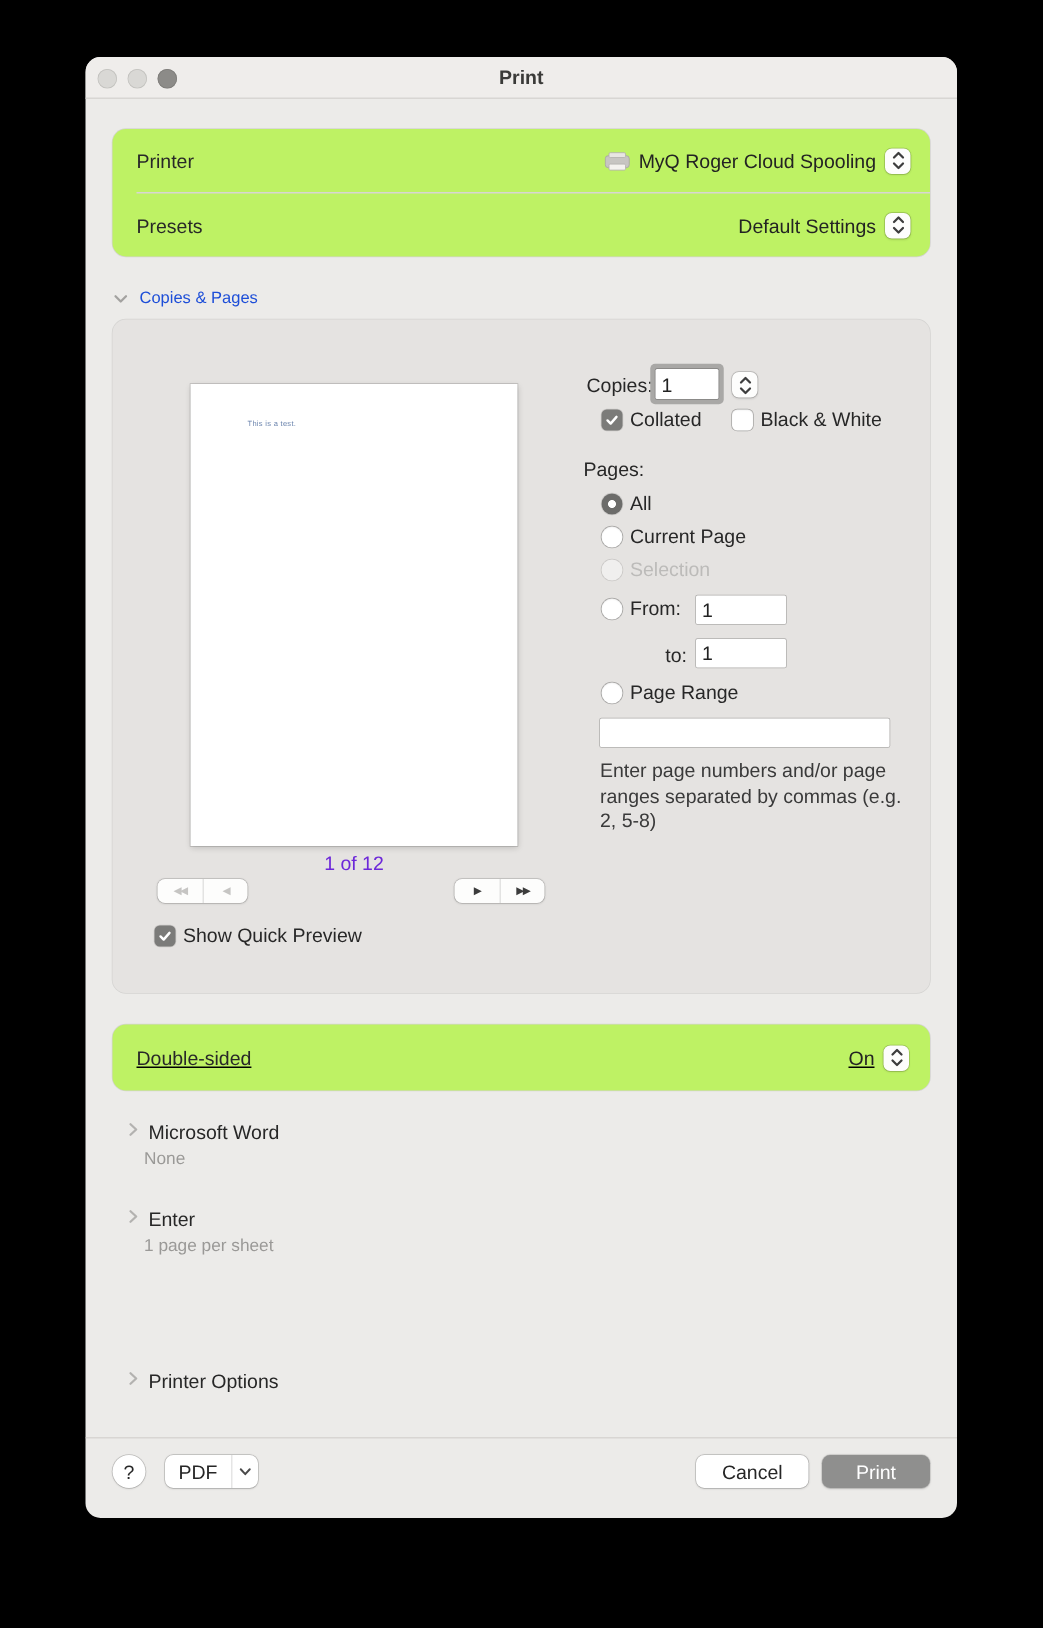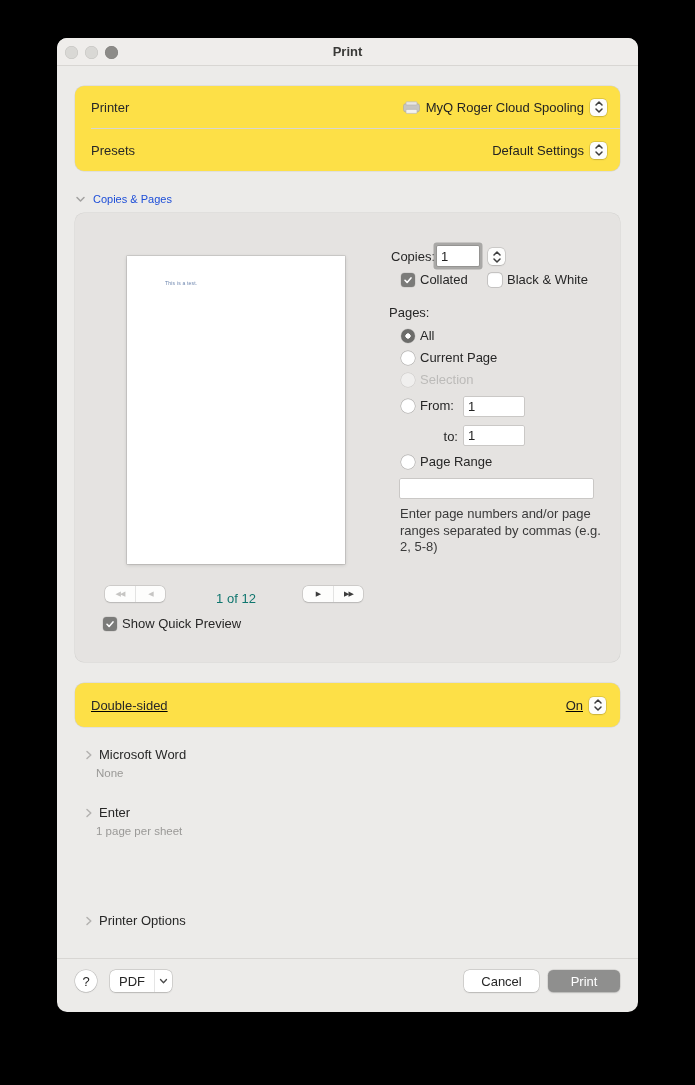--- a/index.html
+++ b/index.html
@@ -11,21 +11,21 @@
   
   .titlebar { position:absolute; left:0; top:0; width:100%; height:28px; background:#EFEDEB;
               border-bottom:1px solid #D8D6D3; }
   .lights { position:absolute; left:8px; top:8px; display:flex; gap:7px; }
   .light { width:13px; height:13px; border-radius:50%; }
   .light.gray-light { background:#D9D8D5; box-shadow:inset 0 0 0 0.5px #C2C1BE; }
   .light.gray-dark  { background:#8C8B88; box-shadow:inset 0 0 0 0.5px #7E7D7A; }
   .title { position:absolute; left:0; right:0; top:6px; text-align:center; font-size:13px; font-weight:bold; color:#3A3A38; }
 
   
-  .card { position:absolute; left:18px; width:545px; background:#fde047; border-radius:9px;
+  .card { position:absolute; left:18px; width:545px; background:#bef264; border-radius:9px;
           box-shadow:0 0 0 0.5px rgba(0,0,0,0.10); }
   .card-top { top:48px; height:85px; }
   .setrow { position:relative; height:42px; display:flex; align-items:center; padding:0 13px 0 16px; }
   .setrow + .rowdivider { position:absolute; left:16px; right:0; top:42px; height:1px; background:#D8D6D3; }
   .rowlabel { font-size:13px; color:#282828; }
   .rowright { margin-left:auto; display:flex; align-items:center; gap:6px; }
   .rowvalue { font-size:13px; color:#232323; }
 
   
   .stepper { width:17px; height:17px; border-radius:4.5px; background:#FDFDFC; display:flex; align-items:center;
@@ -44,21 +44,21 @@
 
   .navgroup { position:absolute; top:373px; height:16px; display:flex; background:#FDFDFC; border-radius:5px;
               box-shadow:0 0 0 0.5px rgba(0,0,0,0.16), 0 0.5px 1.5px rgba(0,0,0,0.12); overflow:hidden; }
   .navgroup.left { left:30px; }
   .navgroup.right { left:228px; }
   .navseg { width:30px; display:flex; align-items:center; justify-content:center; border:none; background:transparent;
             font-family:"DejaVu Sans",sans-serif; font-size:7px; letter-spacing:-1px; padding:0; }
   .navseg + .navseg { border-left:1px solid rgba(0,0,0,0.10); }
   .navseg.disabled { color:#C6C5C3; }
   .navseg.enabled { color:#3C3C3C; }
-  .page-indicator { position:absolute; left:52px; top:378px; width:218px; text-align:center; font-size:13px; color:#0f766e; }
+  .page-indicator { position:absolute; left:52px; top:355px; width:218px; text-align:center; font-size:13px; color:#6d28d9; }
 
   
   .checkbox { width:14px; height:14px; border-radius:3.5px; flex:none; display:flex; align-items:center; justify-content:center; }
   .checkbox.checked { background:#7B7B79; box-shadow:0 0 0 0.5px rgba(0,0,0,0.12); }
   .checkbox.unchecked { background:#FFFFFF; box-shadow:0 0 0 0.5px rgba(0,0,0,0.28), inset 0 0.5px 1px rgba(0,0,0,0.08); }
   .radio { width:14px; height:14px; border-radius:50%; flex:none; }
   .radio.selected { background:radial-gradient(circle, #FFFFFF 0 2.4px, #6C6C6A 2.9px); box-shadow:0 0 0 0.5px rgba(0,0,0,0.12); }
   .radio.unselected { background:#FFFFFF; box-shadow:0 0 0 0.5px rgba(0,0,0,0.28), inset 0 0.5px 1px rgba(0,0,0,0.08); }
   .radio.disabled { background:#F0EFEE; box-shadow:0 0 0 0.5px rgba(0,0,0,0.12); }
   .ctl-label { font-size:13px; color:#272727; }
@@ -71,21 +71,21 @@
   .copies-input { left:362px; top:33px; width:42px; height:20px;
                   box-shadow:0 0 0 0.5px rgba(0,0,0,0.24), 0 0 0 3.5px #A9A8A6; }
   .helper { position:absolute; left:325px; top:293px; width:208px; font-size:13px; line-height:16.5px; color:#3A3A3A; }
 
   
   .dbl-card { top:645px; height:44px; display:flex; align-items:center; padding:0 14px 0 16px;text-decoration:underline; }
   .dbl-card .rowlabel { font-size:13px; }
 
   
   .acc { position:absolute; left:28px; }
-  .acc-head { display:flex; align-items:center; gap:5px; }
+  .acc-head { display:flex; align-items:flex-start; gap:5px; }
   .acc-title { font-size:13px; color:#272727; margin-left:1px; }
   .acc-sub { font-size:11.5px; color:#9A9997; margin:5px 0 0 11px; }
 
   
   .footer-divider { position:absolute; left:0; top:920px; width:100%; height:1px; background:#D8D6D3; }
   .btn { display:flex; align-items:center; justify-content:center; height:22px; border:none; border-radius:5.5px;
          background:#FFFFFF; box-shadow:0 0 0 0.5px rgba(0,0,0,0.18), 0 0.5px 1.5px rgba(0,0,0,0.14);
          font-size:13px; color:#262626; font-family:"Liberation Sans",sans-serif; }
   .help-btn { position:absolute; left:18px; top:932px; width:22px; height:22px; border-radius:50%; }
   .pdf-btn { position:absolute; left:53px; top:932px; padding:0; }

